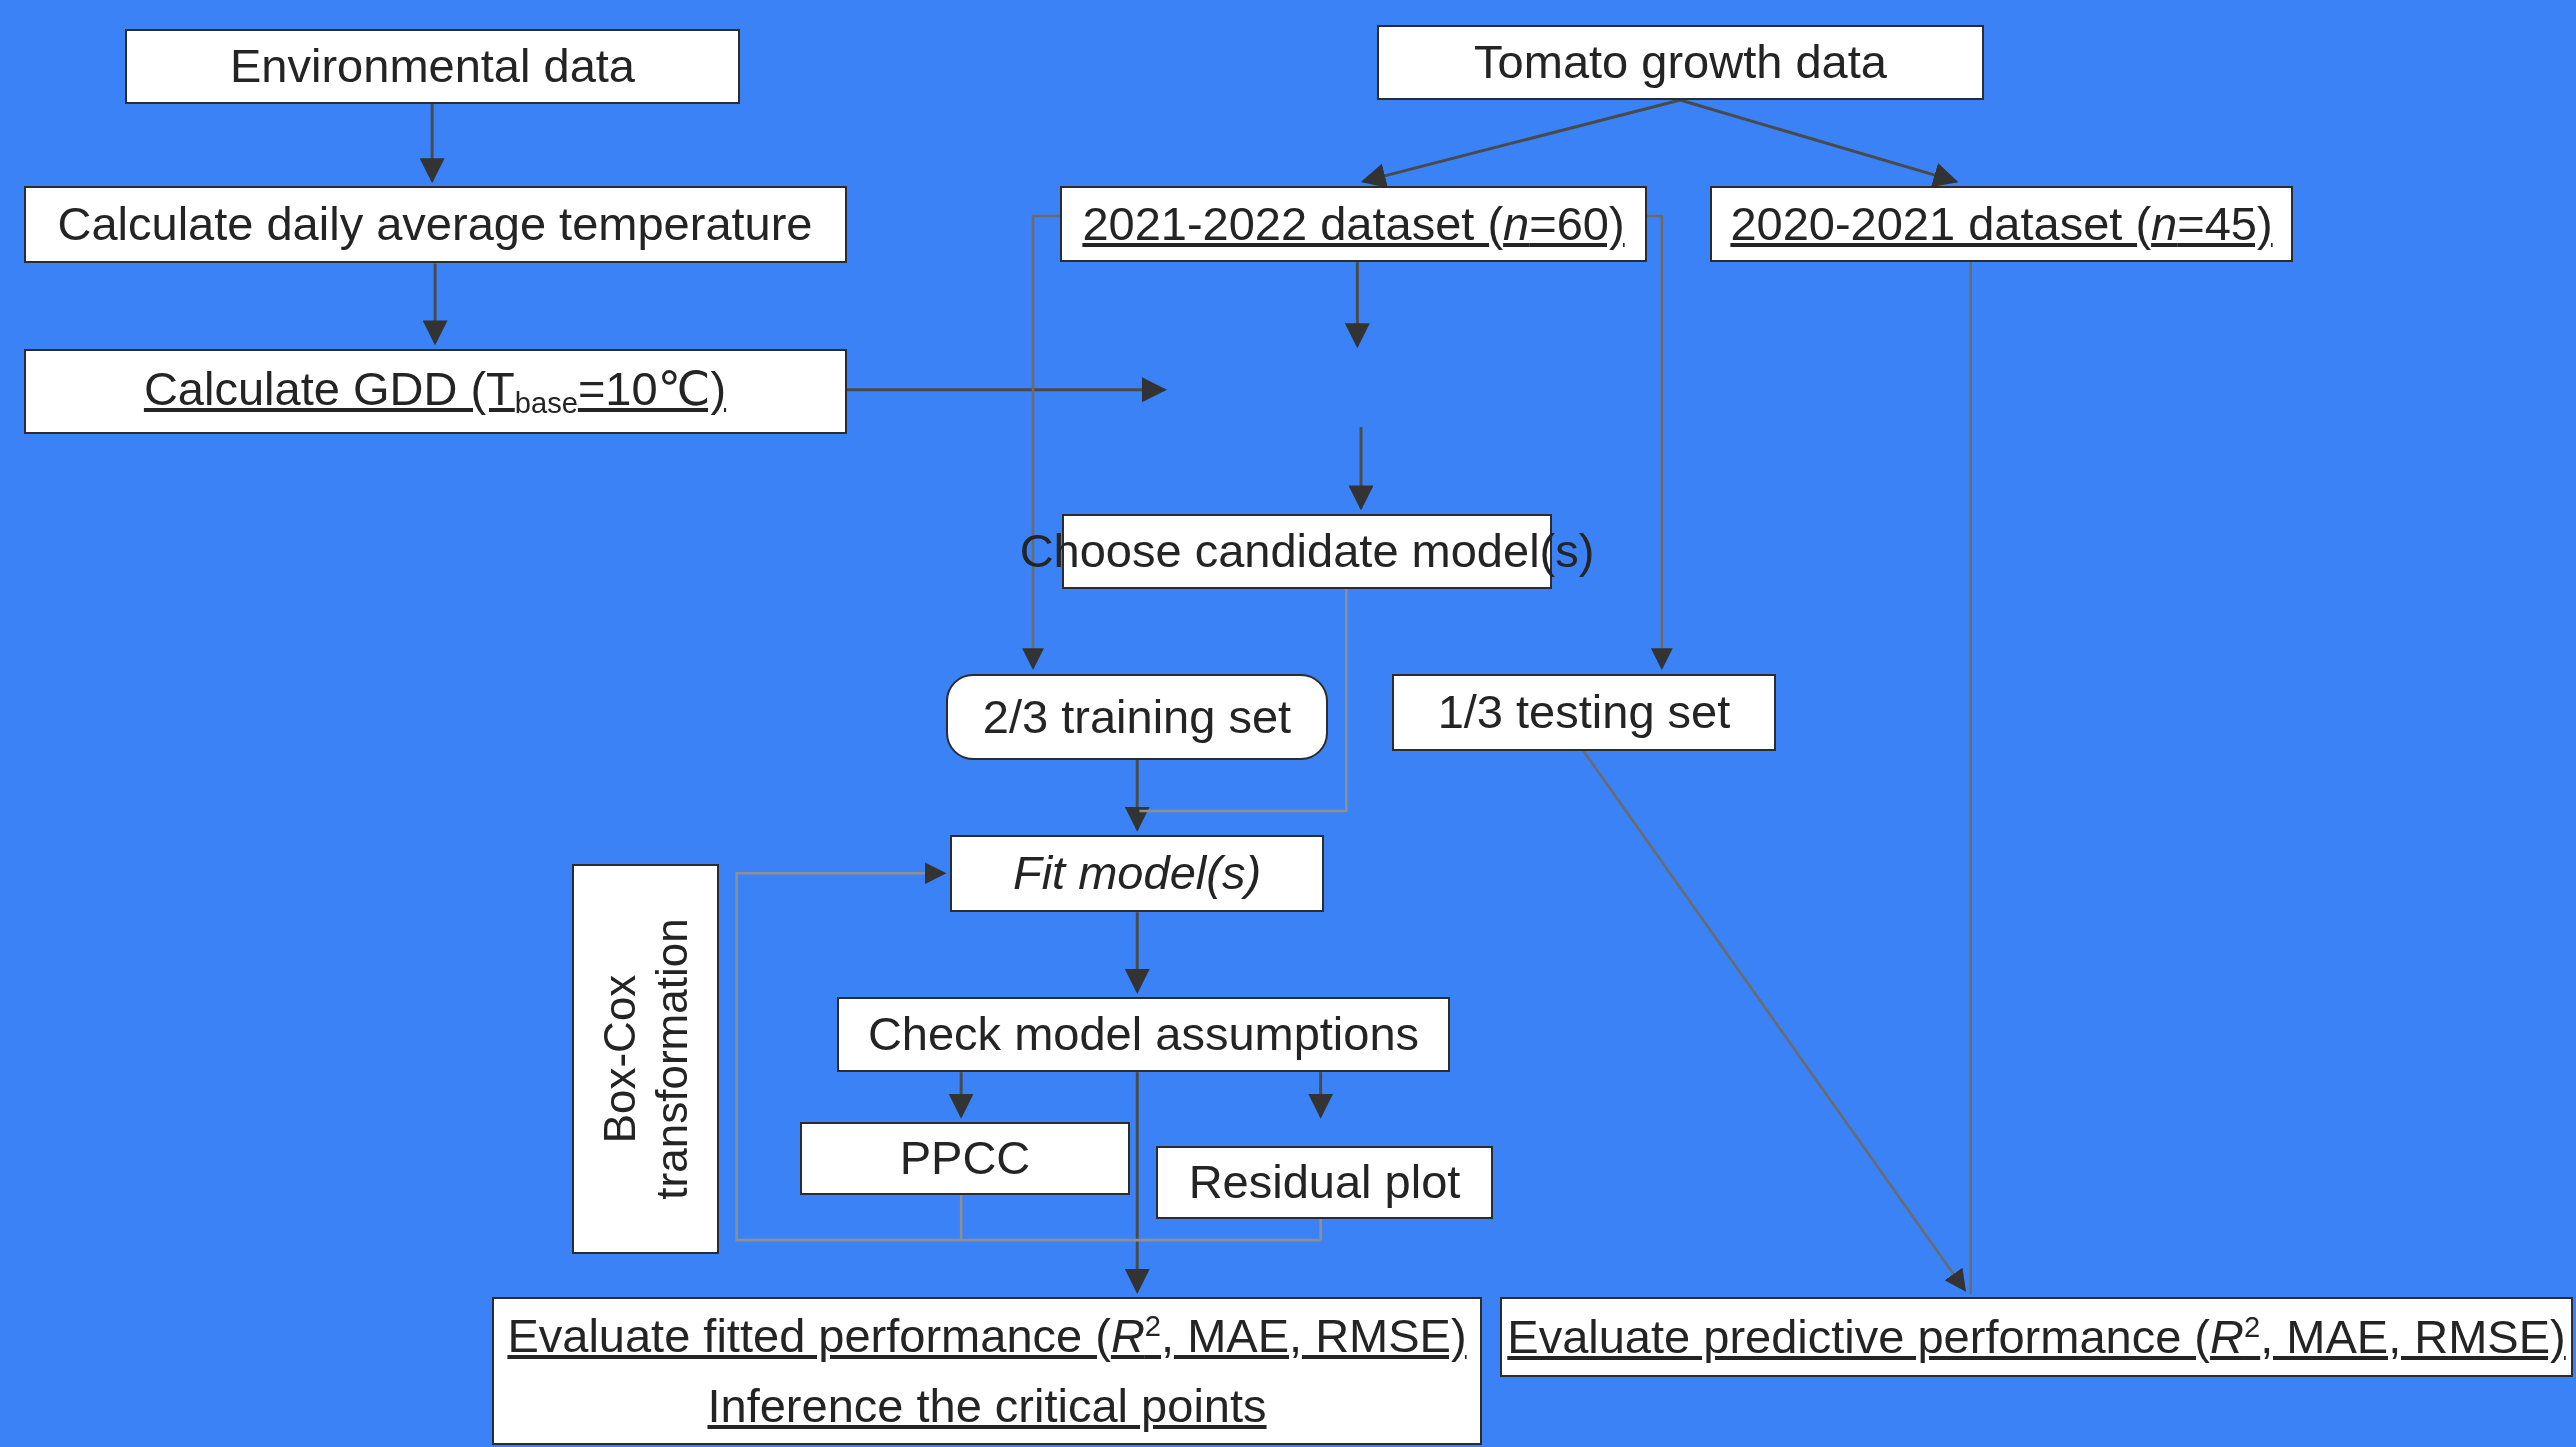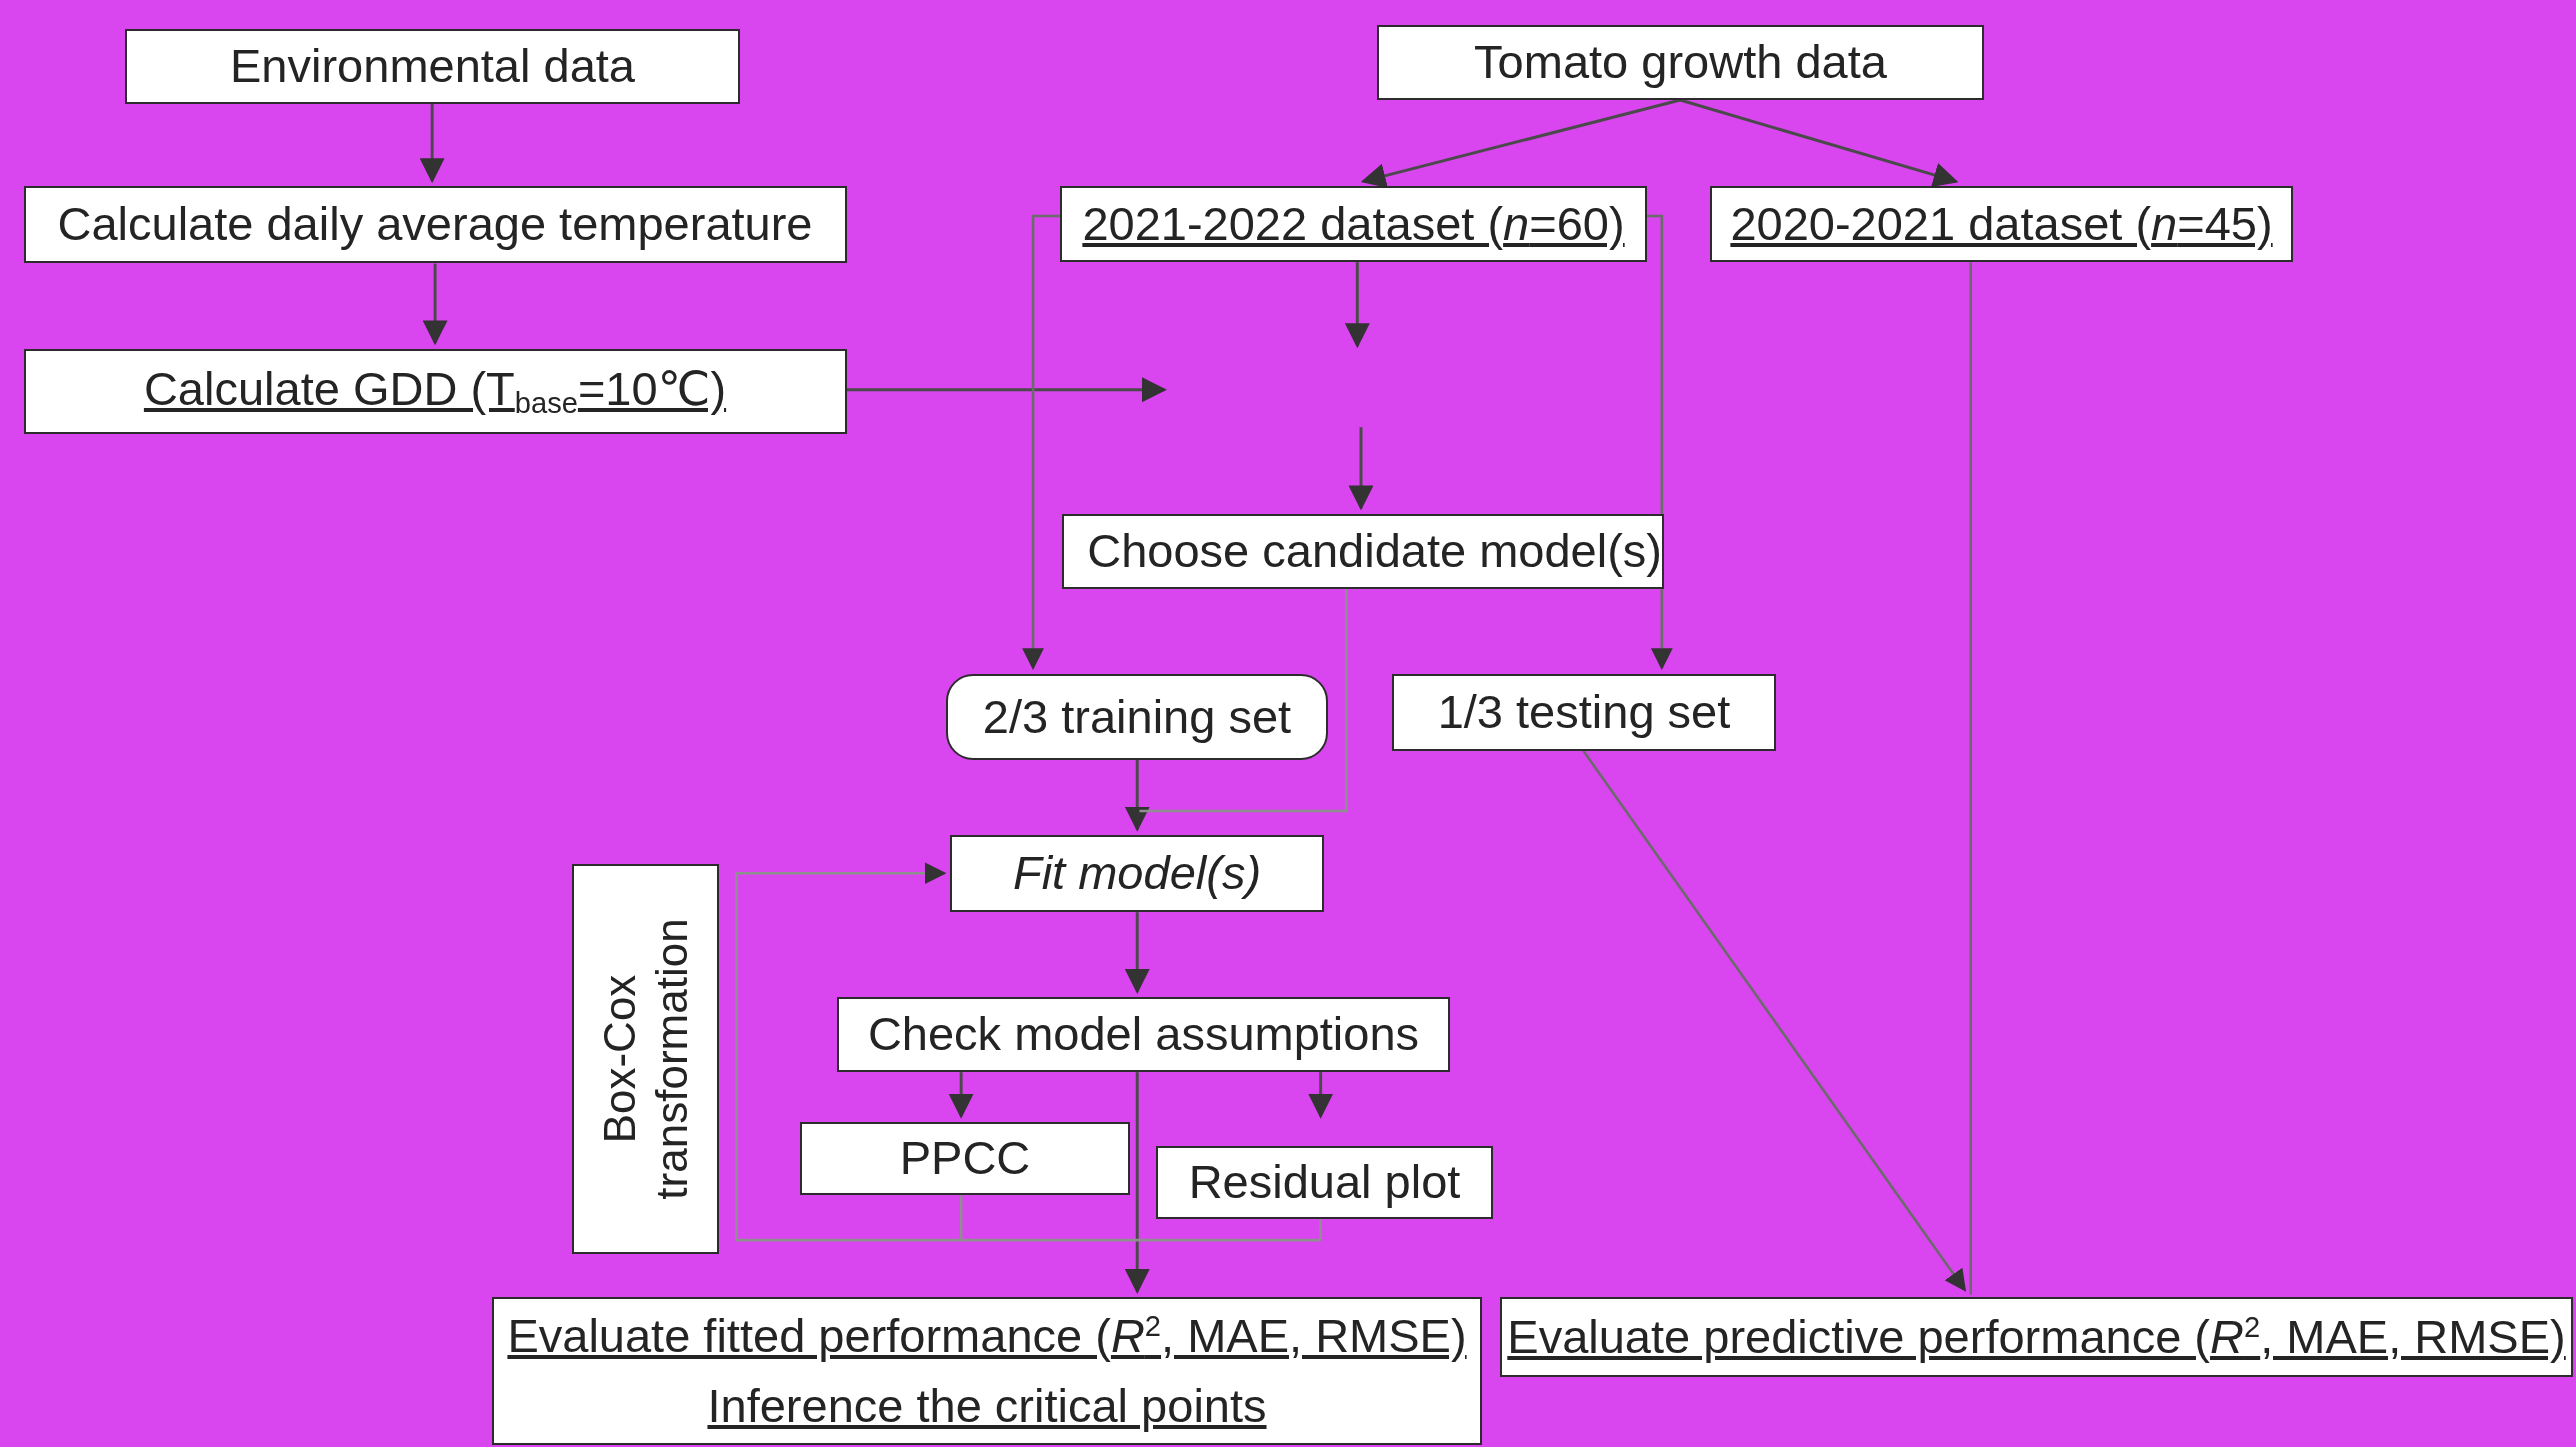--- a/index.html
+++ b/index.html
@@ -1,20 +1,20 @@
 <!DOCTYPE html>
 <html style="font-size:11.7px"><head>
 <meta charset="utf-8">
 <style>
   html, body { margin: 0; padding: 0; background: #ffffff; }
   #figure {
     position: relative;
     width: 2576px;
     height: 1448px;
-    background: #d946ef;
+    background: #3b82f6;
     font-family: "Liberation Sans", "DejaVu Sans", sans-serif;
     color: #222222;
   }
   .connectors {
     position: absolute;
     left: 0; top: 0;
     width: 2576px;
     height: 1448px;
     pointer-events: none;
   }
@@ -39,21 +39,21 @@
   .sup { font-size: 0.62em; vertical-align: 0.55em; }
 
   
   #n-env      { left: 125px;  top: 29px;   width: 615px;  height: 75px; }
   #n-daily    { left: 23.5px;   top: 186px;  width: 823px; height: 77px; }
   #n-gdd      { left: 23.5px;   top: 349px;  width: 823px; height: 85px; }
   #n-tomato   { left: 1377px; top: 25px;   width: 607px;  height: 75px; }
   #n-ds2122   { left: 1060px; top: 186px;  width: 587px;  height: 76px; }
   #n-ds2021   { left: 1710px; top: 186px;  width: 583px;  height: 76px; }
   #n-scatter  { left: 1170px; top: 351px;  width: 382px;  height: 76px; }
-  #n-choose   { left: 1062px; top: 514px;  width: 602px;  height: 75px; align-items: flex-end; }
+  #n-choose   { left: 1062px; top: 514px;  width: 490px;  height: 75px; }
   #n-train    { left: 946px; top: 674px;  width: 382px;  height: 86px; border-radius: 27px; }
   #n-test     { left: 1392px; top: 674px;  width: 384px;  height: 77px; }
   #n-fit      { left: 950px; top: 835px; width: 374px;  height: 77px; font-style: italic; }
   #n-check    { left: 837px; top: 997px; width: 613px;  height: 75px; }
   #n-ppcc     { left: 800px; top: 1122px; width: 330px;  height: 73px; }
   #n-residual { left: 1156px; top: 1146px; width: 337px;  height: 73px; }
   #n-evalfit  { left: 492px;  top: 1297px; width: 990px; height: 148px; line-height: 1.5; }
   #n-evalpred { left: 1500px; top: 1297px; width: 1073px; height: 80px; }
 
   #n-boxcox   { left: 572px;  top: 864px; width: 147px;  height: 390px; }

